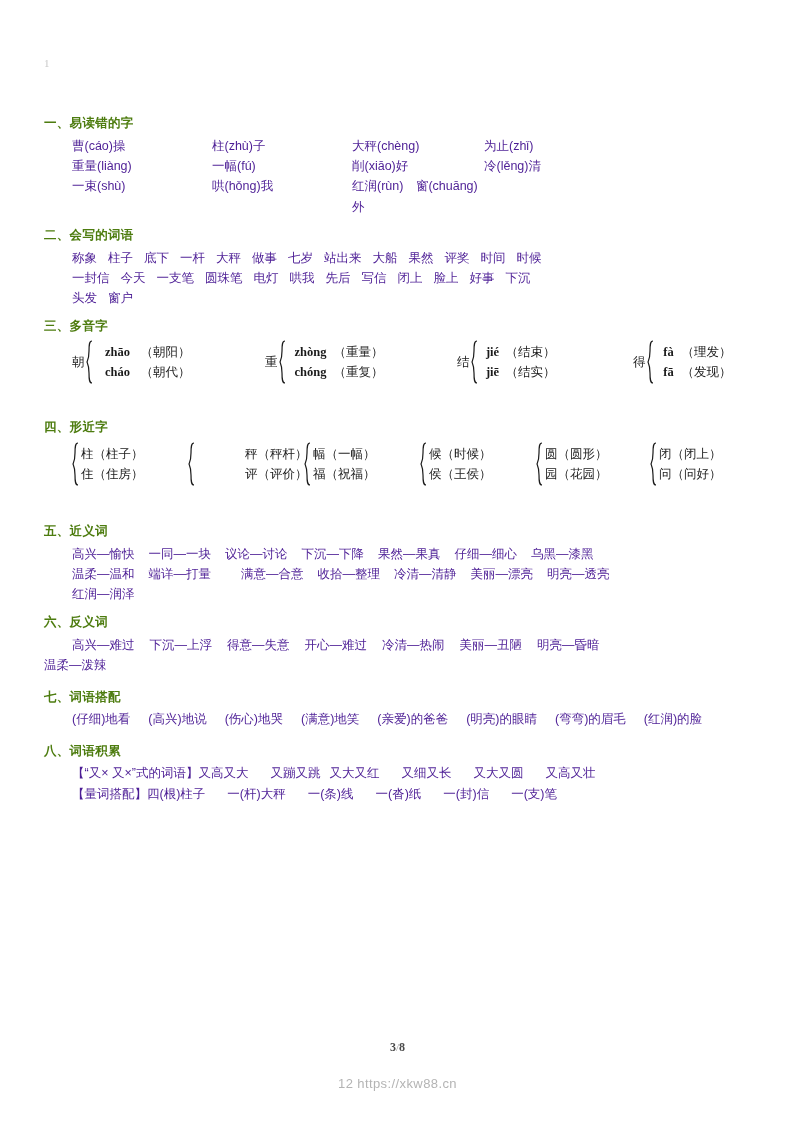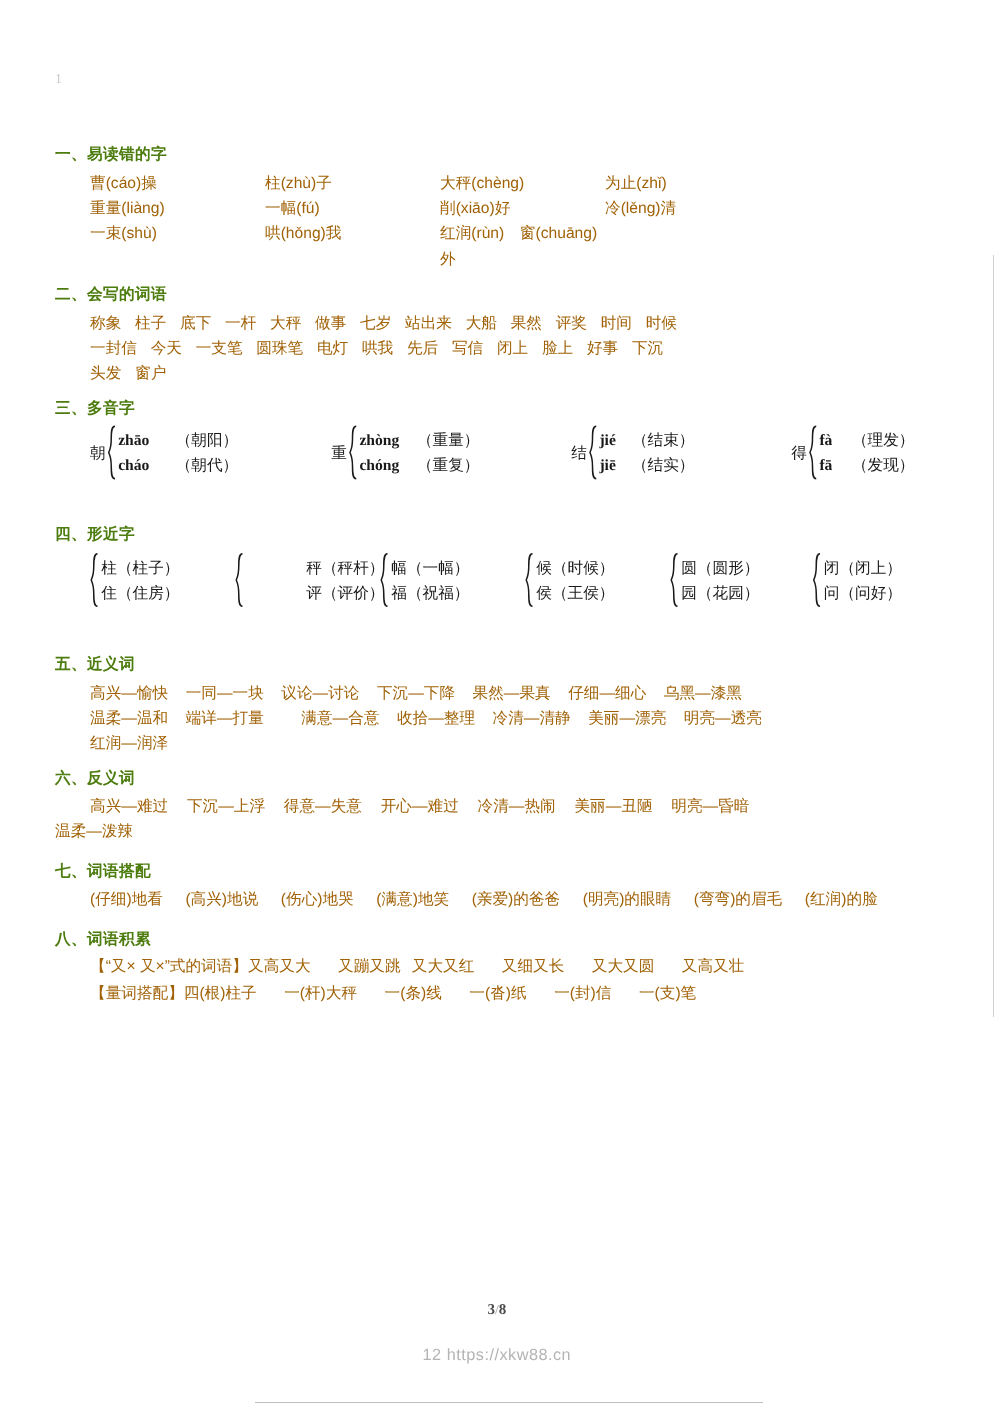--- a/index.html
+++ b/index.html
@@ -61,21 +61,21 @@
     line-height: 1.5;
     margin: 9px 0 3px 0;
     letter-spacing: 0.3px;
   }
   .section:first-child .sec-head { margin-top: 0; }
 
   .sec-body {
     font-size: 12.5px;
     line-height: 1.62;
     padding-left: 28px;
-    color: #a16207;
+    color: #4c1d95;
   }
   .sec-body.flush { padding-left: 0; }
 
   .row { white-space: nowrap; }
   .row.wrap { white-space: normal; }
 
   
   .grid-1 { display: block; }
   .grid-1 .gline {
     display: flex;
@@ -115,20 +115,21 @@
     margin-right: 2px;
   }
   .brace svg { display: block; height: 100%; width: 7px; }
   .bpairs {
     display: flex;
     flex-direction: column;
     justify-content: center;
     line-height: 1.62;
     font-size: 12.5px;
     white-space: nowrap;
+    text-align: center;
   }
   .bpairs .bp { display: block; }
   .pin {
     font-family: "Liberation Serif", "DejaVu Serif", serif;
     font-weight: bold;
     display: inline-block;
     min-width: 46px;
   }
   .pin.narrow { min-width: 26px; }
 

